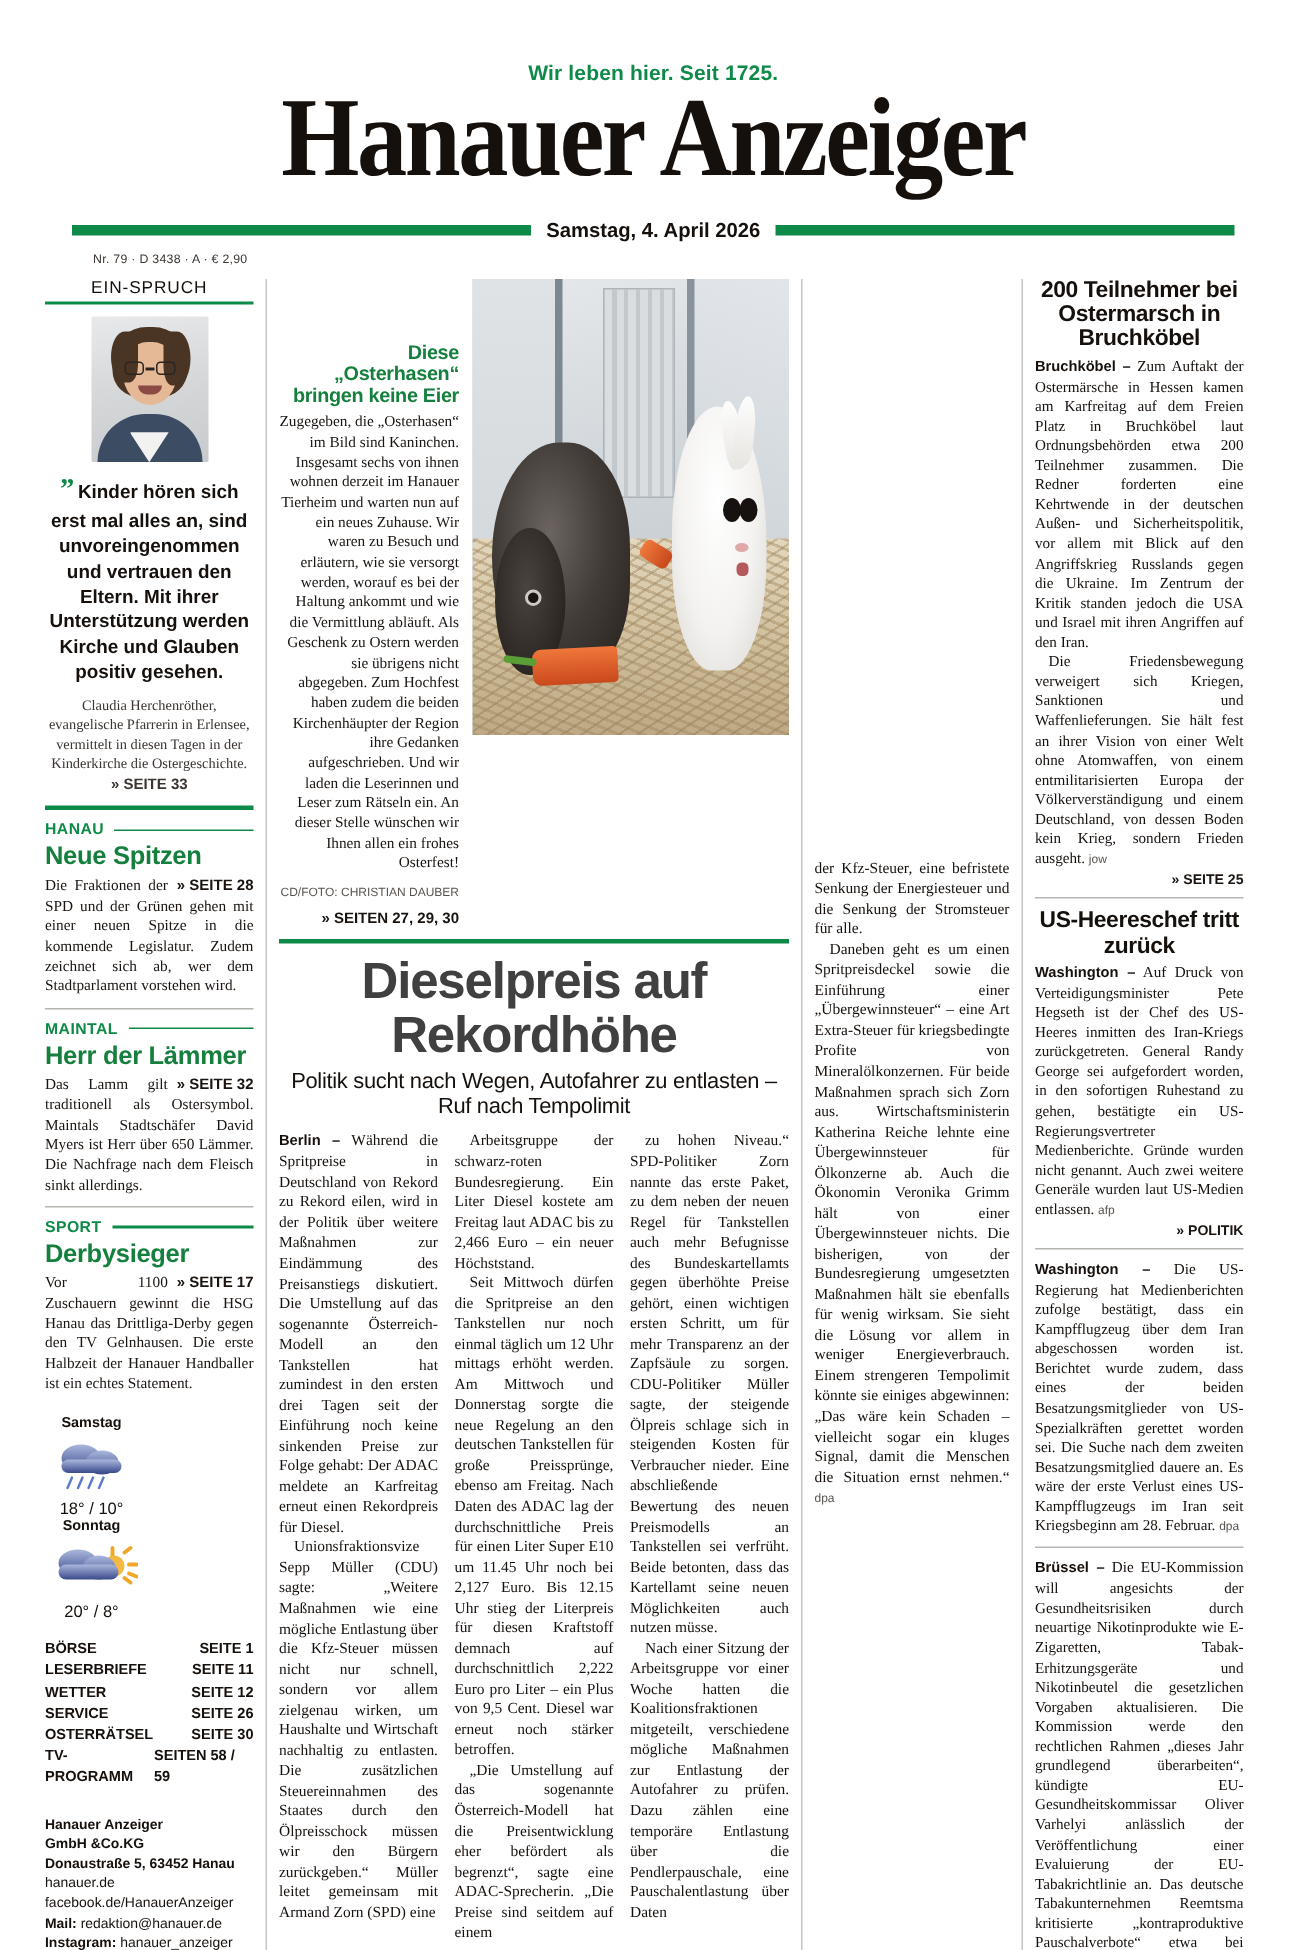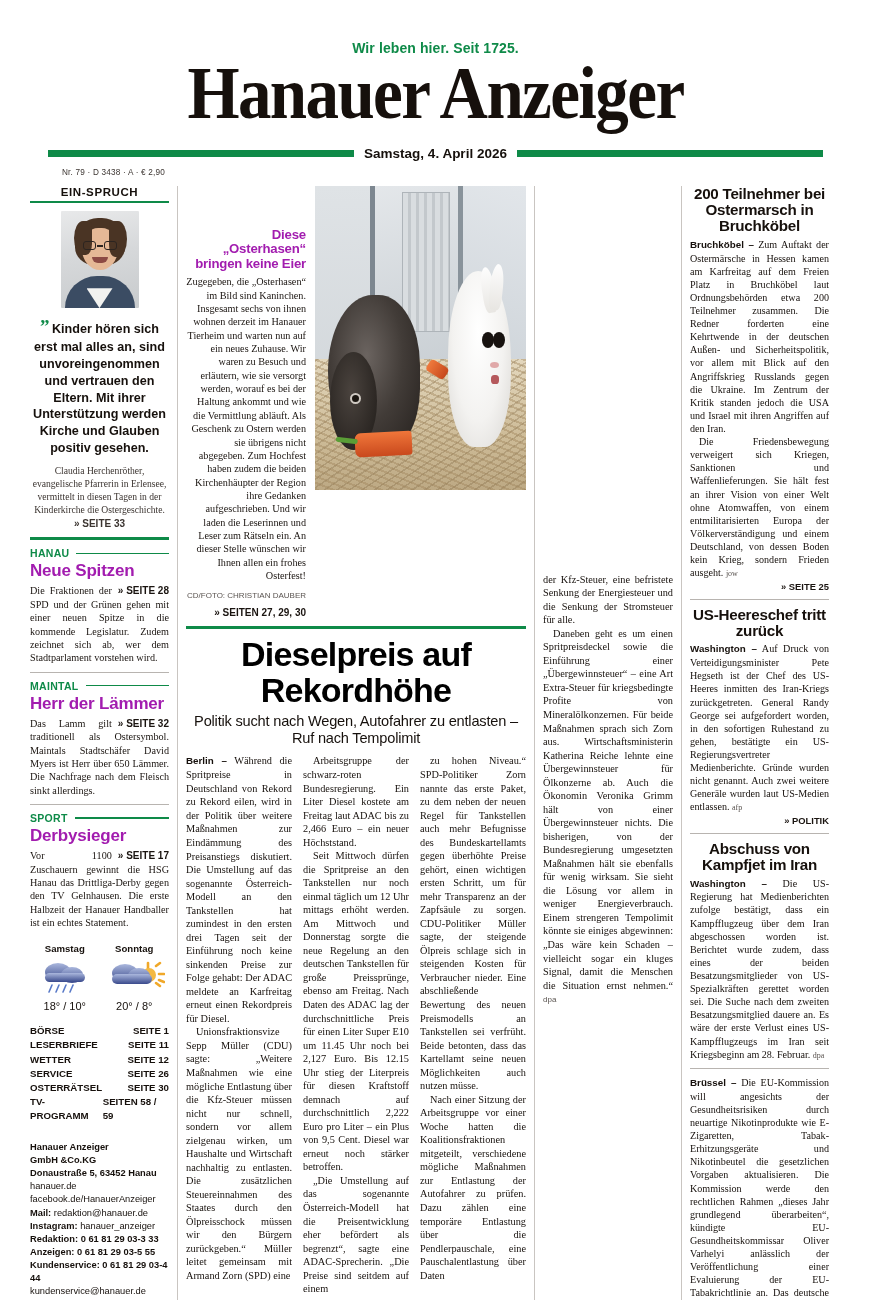--- a/index.html
+++ b/index.html
@@ -52,21 +52,21 @@
 
   
   .kicker {
     display: flex; align-items: center; gap: 7px;
     font-size: 10.5px; font-weight: bold; color: #0e8a48;
     letter-spacing: .3px; margin-bottom: 3px;
   }
   .kicker .line { flex: 1; height: 1.5px; background: #0e8a48; }
 
   .ein-spruch-head {
-    text-align: center; font-size: 11.5px; font-weight: bold;
+    text-align: center; font-size: 11.5px; font-weight: normal;
     letter-spacing: .6px; color: #16100c; padding-bottom: 3px;
   }
   .ein-spruch-rule { height: 2.5px; background: #0e8a48; margin-bottom: 8px; }
 
   .portrait {
     width: 78px; height: 97px; margin: 0 auto 6px auto;
     border-radius: 1px; position: relative; overflow: hidden;
     background: linear-gradient(170deg,#e8e9ea 0%,#d6d8da 45%,#c8cbcd 100%);
   }
   .portrait .hair {
@@ -119,30 +119,30 @@
     font-family: "Liberation Serif", serif;
   }
   .quote-attrib {
     text-align: center; font-size: 9.6px; line-height: 1.38; color: #3b3430;
     margin-top: 7px; font-family: "Liberation Serif", serif;
   }
   .ref { font-weight: bold; font-family: "Liberation Sans", sans-serif; font-size: 10px; white-space: nowrap; }
 
   .teaser-title {
     font-size: 17px; font-weight: bold; line-height: 1.07;
-    color: #a21caf; margin: 3px 0 4px 0; letter-spacing: -.2px;
+    color: #15803d; margin: 3px 0 4px 0; letter-spacing: -.2px;
   }
   .teaser-body {
     font-family: "Liberation Serif", serif; font-size: 10.2px;
     line-height: 1.31; text-align: justify; color: #1a1410; hyphens: auto;
   }
   .teaser-body .ref { float: right; margin-left: 6px; }
 
   
-  .weather { display: flex; justify-content: space-around; margin-top: 14px; }
+  .weather { display: flex; justify-content: space-around; margin-top: 14px; flex-direction: column; }
   .wcard { text-align: center; width: 62px; }
   .wday { font-size: 9.6px; font-weight: bold; color: #16100c; margin-bottom: 4px; }
   .wicon { height: 40px; position: relative; }
   .wtemp { font-size: 11px; color: #16100c; margin-top: 2px; }
 
   .index-table { margin-top: 12px; font-size: 9.7px; font-weight: bold; color: #16100c; }
   .index-row { display: flex; justify-content: space-between; line-height: 1.46; }
 
   .imprint { margin-top: 18px; font-size: 9.3px; line-height: 1.4; color: #16100c; }
   .imprint .b { font-weight: bold; }
@@ -230,21 +230,21 @@
   .carrot-small {
     position: absolute; left: 55%; top: 57%; width: 6%; height: 7%;
     background: linear-gradient(180deg,#ef7a3d,#c7481c);
     border-radius: 4px; transform: rotate(-58deg); z-index: 4;
   }
   .photo-border-bottom { height: 3px; background: #0e8a48; }
 
   
   .main-head {
     font-size: 34px; font-weight: bold; text-align: center; line-height: 1.04;
-    color: #000000; letter-spacing: -.8px; margin: 8px 0 5px 0;
+    color: #404040; letter-spacing: -.8px; margin: 8px 0 5px 0;
   }
   .main-sub {
     font-size: 14.6px; text-align: center; color: #16100c;
     line-height: 1.14; margin-bottom: 8px; letter-spacing: -.2px;
   }
   .cols3 { column-count: 3; column-gap: 11px; column-rule: none; }
   .body-serif {
     font-family: "Liberation Serif", serif; font-size: 10.3px;
     line-height: 1.315; text-align: justify; color: #16100c; hyphens: auto;
   }
@@ -259,21 +259,21 @@
     color: #16100c; margin-bottom: 3px; letter-spacing: -.25px;
   }
   .right-body {
     font-family: "Liberation Serif", serif; font-size: 10.1px;
     line-height: 1.3; text-align: justify; color: #16100c; hyphens: auto;
   }
   .right-body p { margin: 0; text-indent: 9px; }
   .right-body p.first { text-indent: 0; }
   .ref-right { text-align: right; font-weight: bold; font-size: 9.4px;
     font-family: "Liberation Sans", sans-serif; margin-top: 1px; }
-  .agency { font-size: 8px; color: #5a5450; font-family: Liberation Serif, serif; }
+  .agency { font-size: 8px; color: #5a5450; font-family: Liberation Sans, sans-serif; }
 
   .colpad-l { padding-right: 8px; }
   .colpad-r { padding-left: 8px; }
   .colpad-m { padding: 0 8px; }
 </style>
 </head>
 <body>
 
 <div class="page">
 
@@ -557,21 +557,20 @@
         <h3 class="right-head">US-Heereschef tritt zurück</h3>
         <div class="right-body">
           <p class="first"><span class="dateline">Washington –</span> <span>Auf Druck von Verteidigungsminister Pete Hegseth ist der Chef des US-Heeres inmitten des Iran-Kriegs zurückgetreten. General Randy George sei aufgefordert worden, in den sofortigen Ruhestand zu gehen, bestätigte ein US-Regierungsvertreter Medienberichte. Gründe wurden nicht genannt. Auch zwei weitere Generäle wurden laut US-Medien entlassen.</span> <span class="agency">afp</span></p>
         </div>
         <div class="ref-right">» POLITIK</div>
       </article>
 
       <div class="hrule-thin"></div>
 
       <article>
-        <h3 class="right-head">Abschuss von Kampfjet im Iran</h3>
         <div class="right-body">
           <p class="first"><span class="dateline">Washington –</span> <span>Die US-Regierung hat Medienberichten zufolge bestätigt, dass ein Kampfflugzeug über dem Iran abgeschossen worden ist. Berichtet wurde zudem, dass eines der beiden Besatzungsmitglieder von US-Spezialkräften gerettet worden sei. Die Suche nach dem zweiten Besatzungsmitglied dauere an. Es wäre der erste Verlust eines US-Kampfflugzeugs im Iran seit Kriegsbeginn am 28. Februar.</span> <span class="agency">dpa</span></p>
         </div>
       </article>
 
       <div class="hrule-thin"></div>
 
       <article>
         <div class="right-body">
           <p class="first"><span class="dateline">Brüssel –</span> <span>Die EU-Kommission will angesichts der Gesundheitsrisiken durch neuartige Nikotinprodukte wie E-Zigaretten, Tabak-Erhitzungsgeräte und Nikotinbeutel die gesetzlichen Vorgaben aktualisieren. Die Kommission werde den rechtlichen Rahmen „dieses Jahr grundlegend überarbeiten“, kündigte EU-Gesundheitskommissar Oliver Varhelyi anlässlich der Veröffentlichung einer Evaluierung der EU-Tabakrichtlinie an. Das deutsche Tabakunternehmen Reemtsma kritisierte „kontraproduktive Pauschalverbote“ etwa bei Aromen in E-Zigaretten. Dem Bericht zufolge ist der Anteil der Raucher an der EU-Bevölkerung seit 2012 von 28 auf 24 Prozent gesunken.</span> </p>

